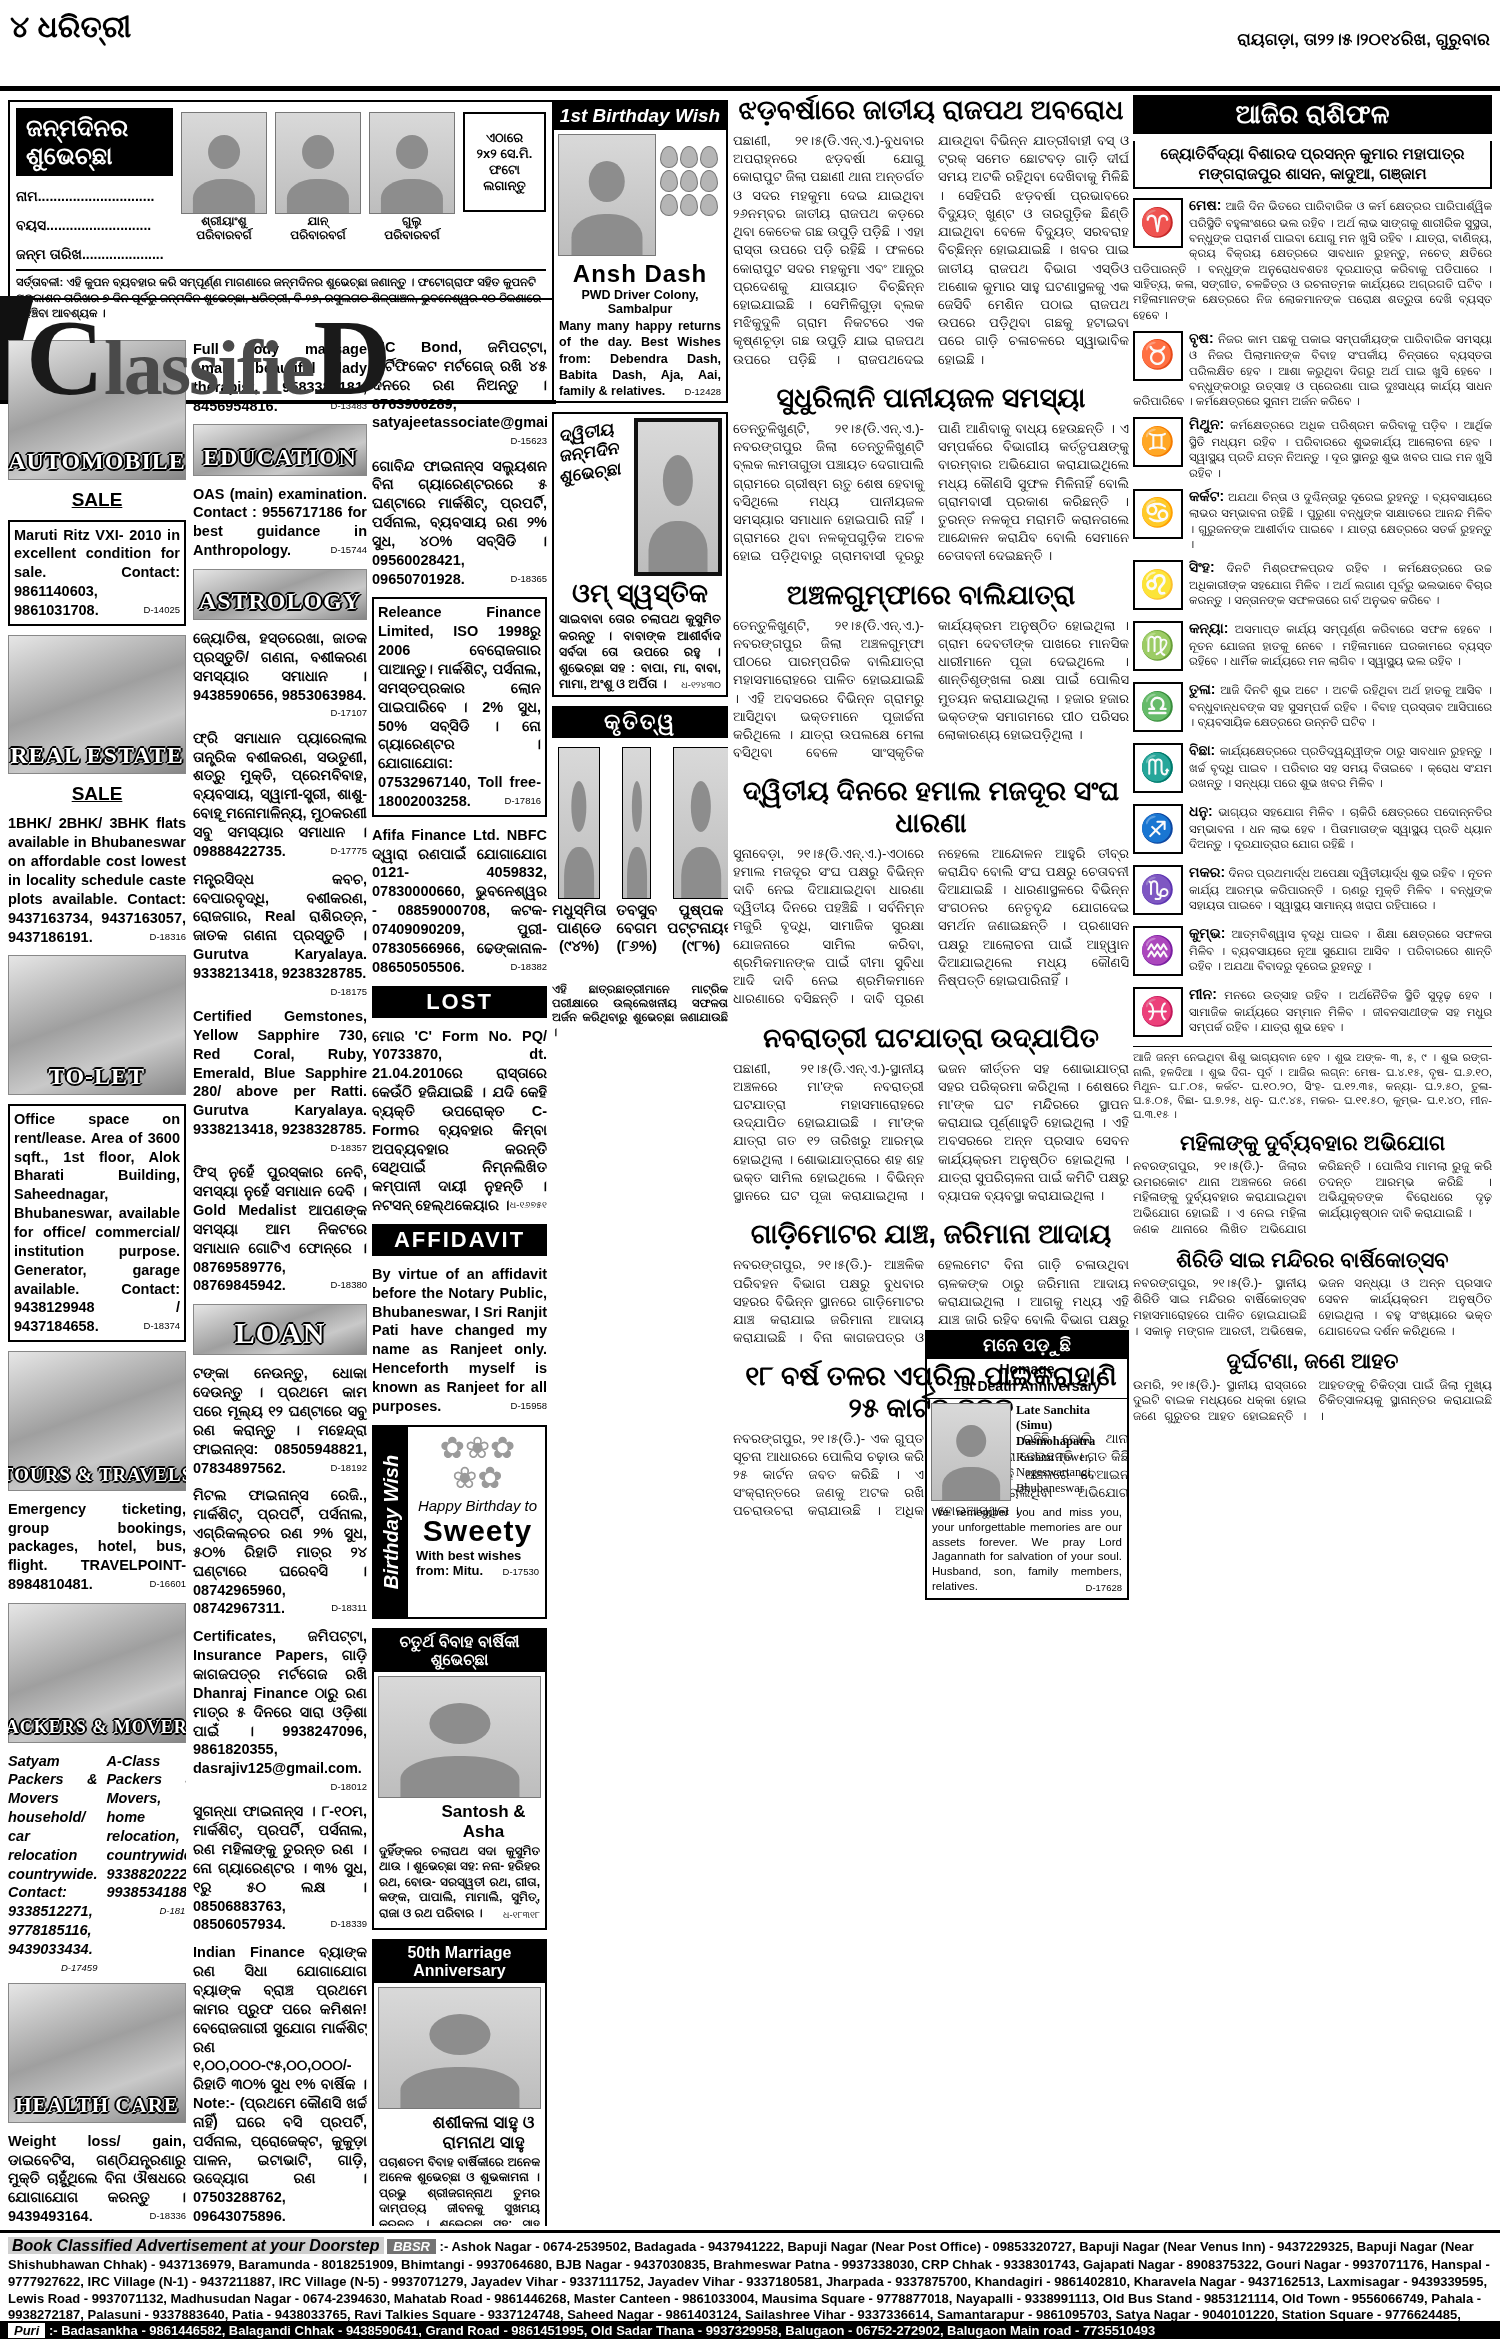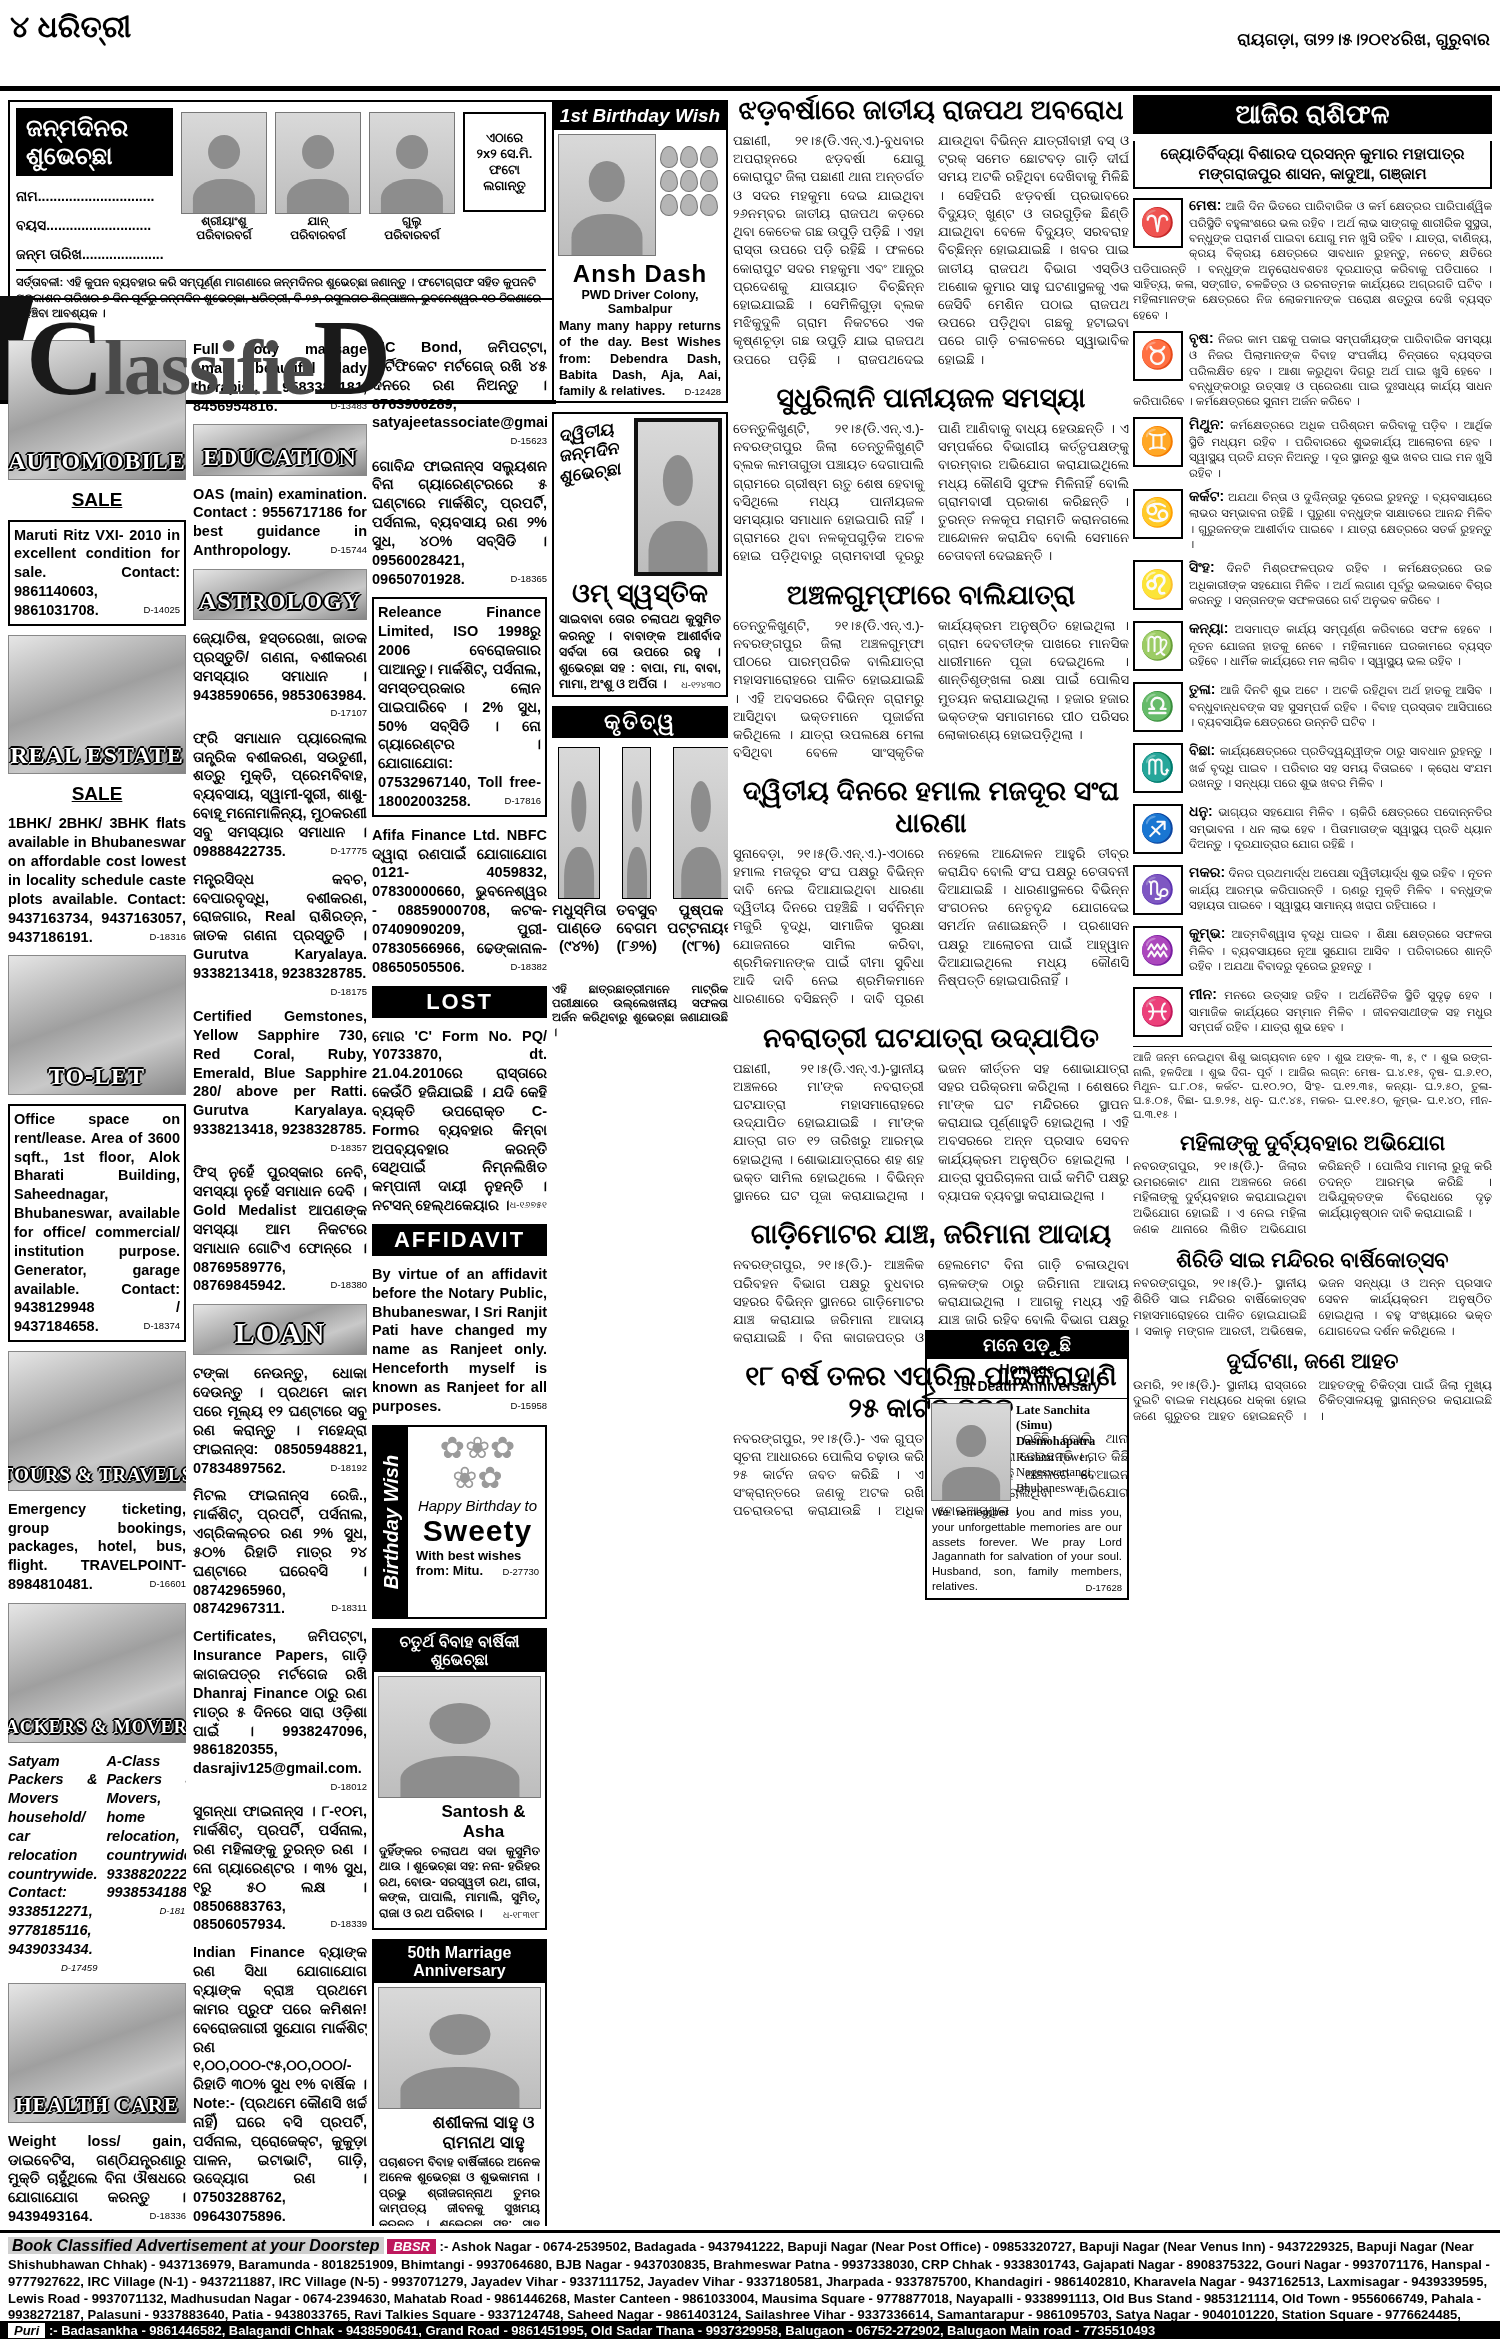--- a/index.html
+++ b/index.html
@@ -105,21 +105,21 @@
               display:flex;align-items:center;justify-content:center;font-size:28px;}
   .sign b{font-size:14px;}
   .horo-foot{font-size:11px;line-height:1.3;border-top:1px solid #000;padding-top:3px;text-align:justify;}
   .rartcl h3{font-size:21px;font-weight:bold;text-align:center;margin:2px 0 4px 0;line-height:1.15;}
   .rartcl .rbody{font-size:12px;line-height:1.32;text-align:justify;column-count:2;column-gap:12px;}
   
   .booking{position:absolute;left:0;top:2230px;width:1500px;height:109px;border-top:3px solid #000;
            font-size:13px;font-weight:bold;line-height:1.3;overflow:hidden;}
   .booking .bk-pad{padding:3px 8px 0 8px;}
   .bk-head{background:#cfcfcf;font-style:italic;font-size:16px;padding:0 4px;}
-  .badge{background:#be185d;color:#fff;font-style:italic;padding:0 6px;}
+  .badge{background:#737373;color:#fff;font-style:italic;padding:0 6px;}
   .puriline{position:absolute;left:0;bottom:0;width:1500px;background:#000;color:#fff;padding:2px 8px;box-sizing:border-box;font-size:13px;font-weight:bold;}
 </style>
 </head>
 <body>
 
 <div class="page">
 
   <div class="page-label">୪ ଧରିତ୍ରୀ</div>
   <div class="date-line">ରାୟଗଡ଼ା, ତା୨୨।୫।୨୦୧୪ରିଖ, ଗୁରୁବାର</div>
   <div class="top-rule"></div>
@@ -255,21 +255,21 @@
     <div class="ad"><span>By virtue of an affidavit before the Notary Public, Bhubaneswar, I Sri Ranjit Pati have changed my name as Ranjeet only. Henceforth myself is known as Ranjeet for all purposes.</span><span class="adid">D-15958</span></div>
 
     <div class="wishbox" style="min-height:190px;">
       <div class="vstrip">
           <span>Birthday Wish</span>
         </div>
       <div class="sweety-body">
         <div class="flowers">✿❀✿ ❀✿</div>
         <div class="hb-to">Happy Birthday to</div>
         <div class="hb-name">Sweety</div>
-        <div class="hb-from"><span>With best wishes from: Mitu.</span><span class="adid">D-27730</span></div>
+        <div class="hb-from"><span>With best wishes from: Mitu.</span><span class="adid">D-17530</span></div>
       </div>
     </div>
 
     <div class="annbox">
       <div class="annhead">ଚତୁର୍ଥ ବିବାହ ବାର୍ଷିକୀ ଶୁଭେଚ୍ଛା</div>
       <div class="ph"></div>
       <div class="annnames">Santosh &amp; Asha</div>
       <div class="anntext"><span>ଦୁହିଁଙ୍କର ଚଲାପଥ ସଦା କୁସୁମିତ ଥାଉ । ଶୁଭେଚ୍ଛା ସହ: ନନା- ହରିହର ରଥ, ବୋଉ- ସରସ୍ୱତୀ ରଥ, ଗୀତା, କଙ୍କ, ପାପାଲି, ମାମାଲି, ସୁମିତ୍, ରାଜା ଓ ରଥ ପରିବାର ।</span><span class="adid">ଧ-୧୮୩୧୮</span></div>
     </div>
 

